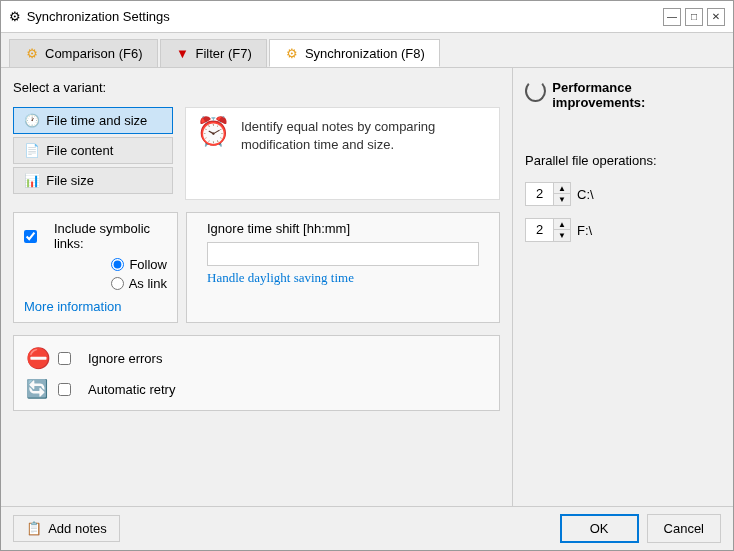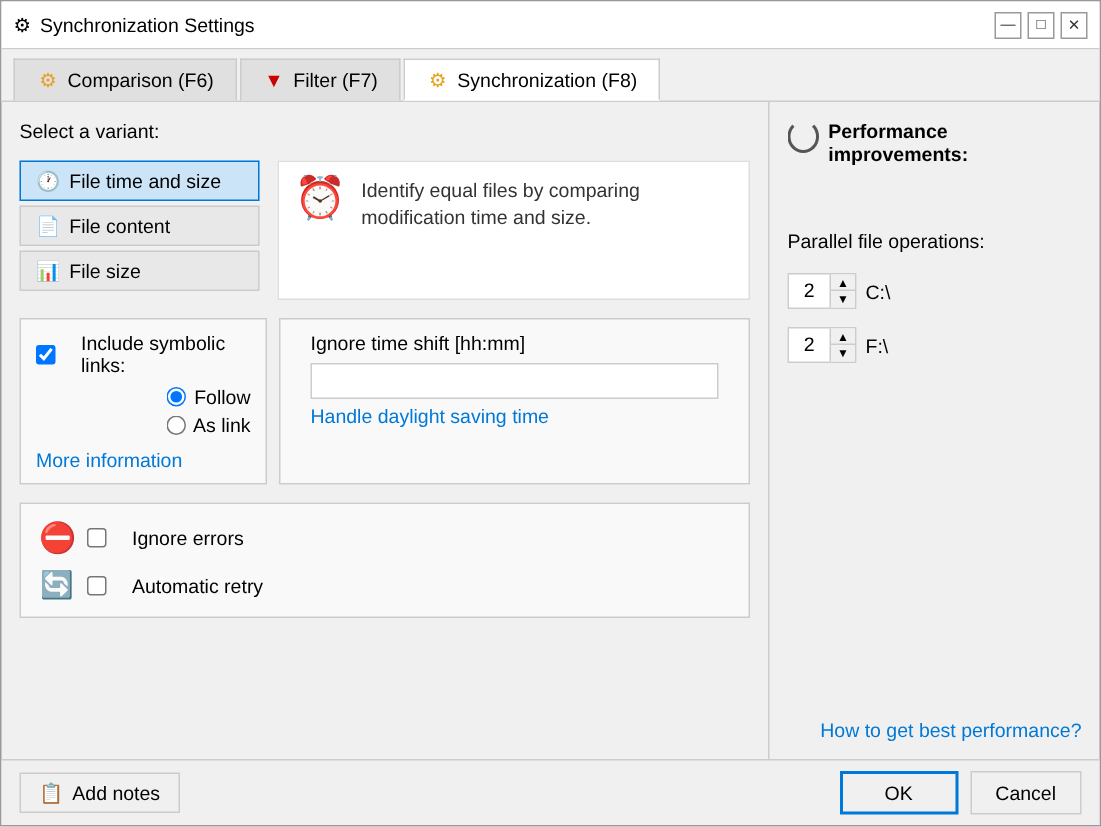--- a/index.html
+++ b/index.html
@@ -210,20 +210,21 @@
       color: #555;
       margin-top: 4px;
     }
     .daylight-link {
       color: #0078d7;
       text-decoration: none;
       font-size: 13px;
       margin-top: 4px;
       display: block;
       cursor: pointer;
+      font-family: Liberation Serif, serif;
     }
     .bottom-section {
       border: 1px solid #ccc;
       padding: 10px 12px;
       margin-top: 4px;
       background: #f9f9f9;
       display: flex;
       flex-direction: column;
       gap: 8px;
     }
@@ -402,21 +403,21 @@
             <span>File content</span>
           </button>
           <button class="variant-btn">
             <span>📊</span>
             <span>File size</span>
           </button>
         </div>
 
         <div class="description-box">
           <div class="desc-icon">⏰</div>
-          <div class="desc-text">Identify equal files by comparing modification time and size.</div>
+          <div class="desc-text">Identify equal notes by comparing modification time and size.</div>
         </div>
       </div>
 
       <div class="main-section">
 
         <div class="symbolic-links-box">
           <label class="checkbox-label">
             <input type="checkbox" checked="" style="">
             <span>Include symbolic links:</span>
           </label>
@@ -480,21 +481,20 @@
         <div class="spinner-control">
           <div class="spinner-value">2</div>
           <div class="spinner-arrows">
             <button class="spinner-arrow">▲</button>
             <button class="spinner-arrow">▼</button>
           </div>
         </div>
         <span class="drive-label">F:\</span>
       </div>
 
-      <a class="how-to-link">How to get best performance?</a>
     </div>
   </div>
 
   <div class="footer">
     <button class="add-notes-btn">
       <span>📋</span>
       <span>Add notes</span>
     </button>
     <div class="footer-right">
       <button class="ok-btn">OK</button>

